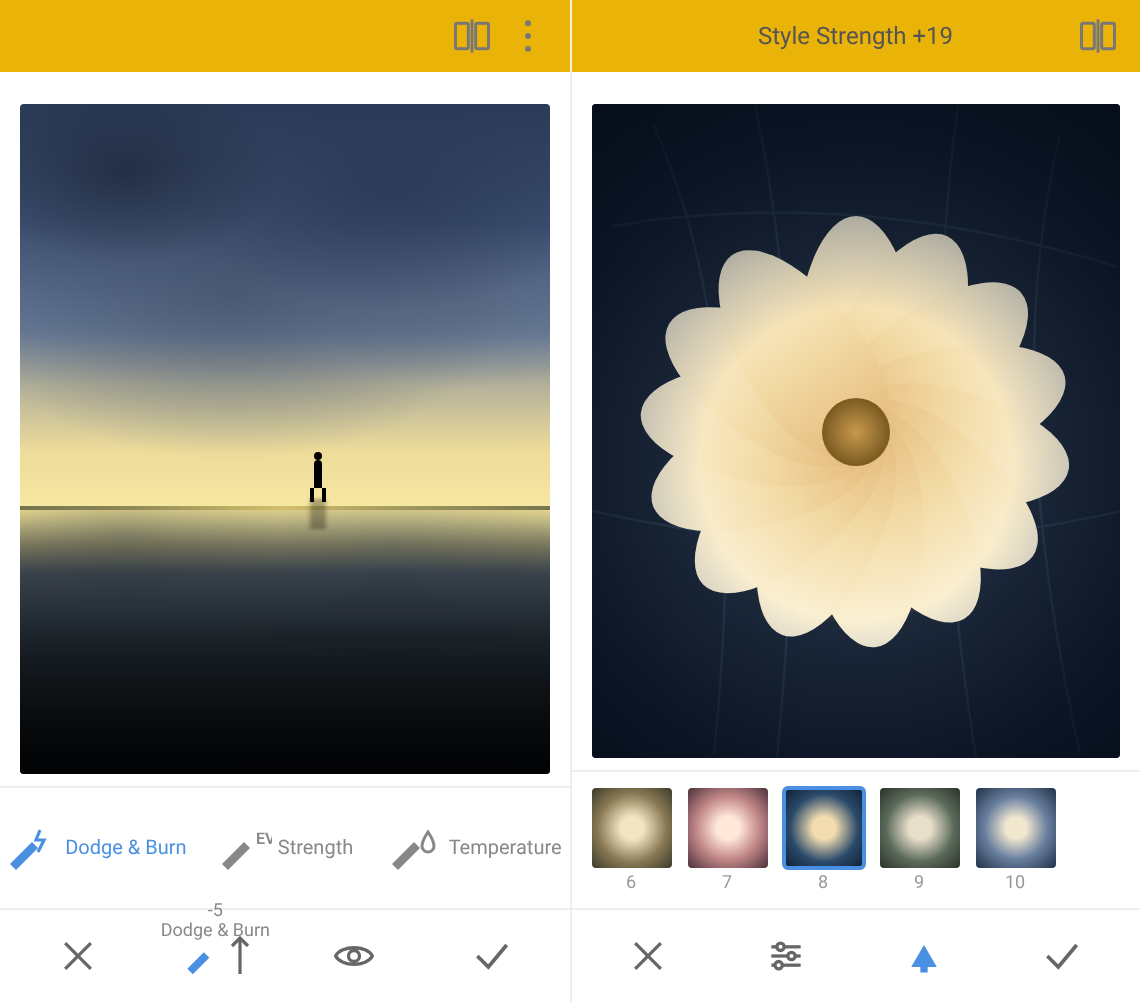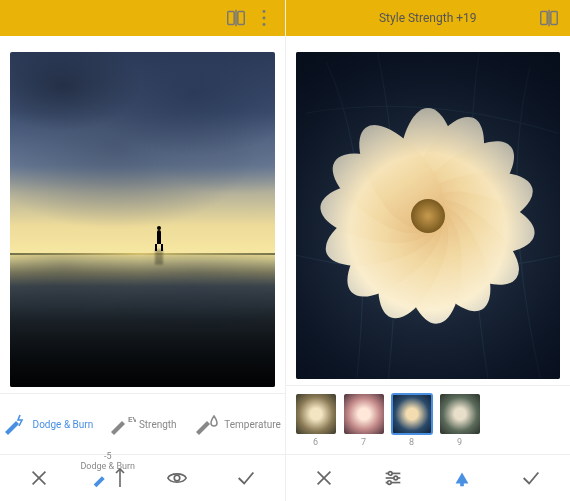--- a/index.html
+++ b/index.html
@@ -208,20 +208,24 @@
         <span>7</span>
       </div>
       <div class="thumb active">
         <div class="img" style="background:radial-gradient(circle,#f2dcb0 20%,#2a4a6a 60%,#0e1c30 100%)"></div>
         <span>8</span>
       </div>
       <div class="thumb">
         <div class="img" style="background:radial-gradient(circle,#e8dfca 20%,#5a6a5a 60%,#2a302a 100%)"></div>
         <span>9</span>
       </div>
+      <div class="thumb">
+        <div class="img" style="background:radial-gradient(circle,#f2e8d0 18%,#6a80a0 55%,#203048 100%)"></div>
+        <span>10</span>
+      </div>
     </div>
 
     <div class="action-row">
       <div class="slot">
         <svg class="svg-btn" viewBox="0 0 24 24" stroke="#666" stroke-width="1.8">
             <line x1="5" y1="5" x2="19" y2="19"></line>
             <line x1="19" y1="5" x2="5" y2="19"></line>
           </svg>
       </div>
       <div class="slot">

